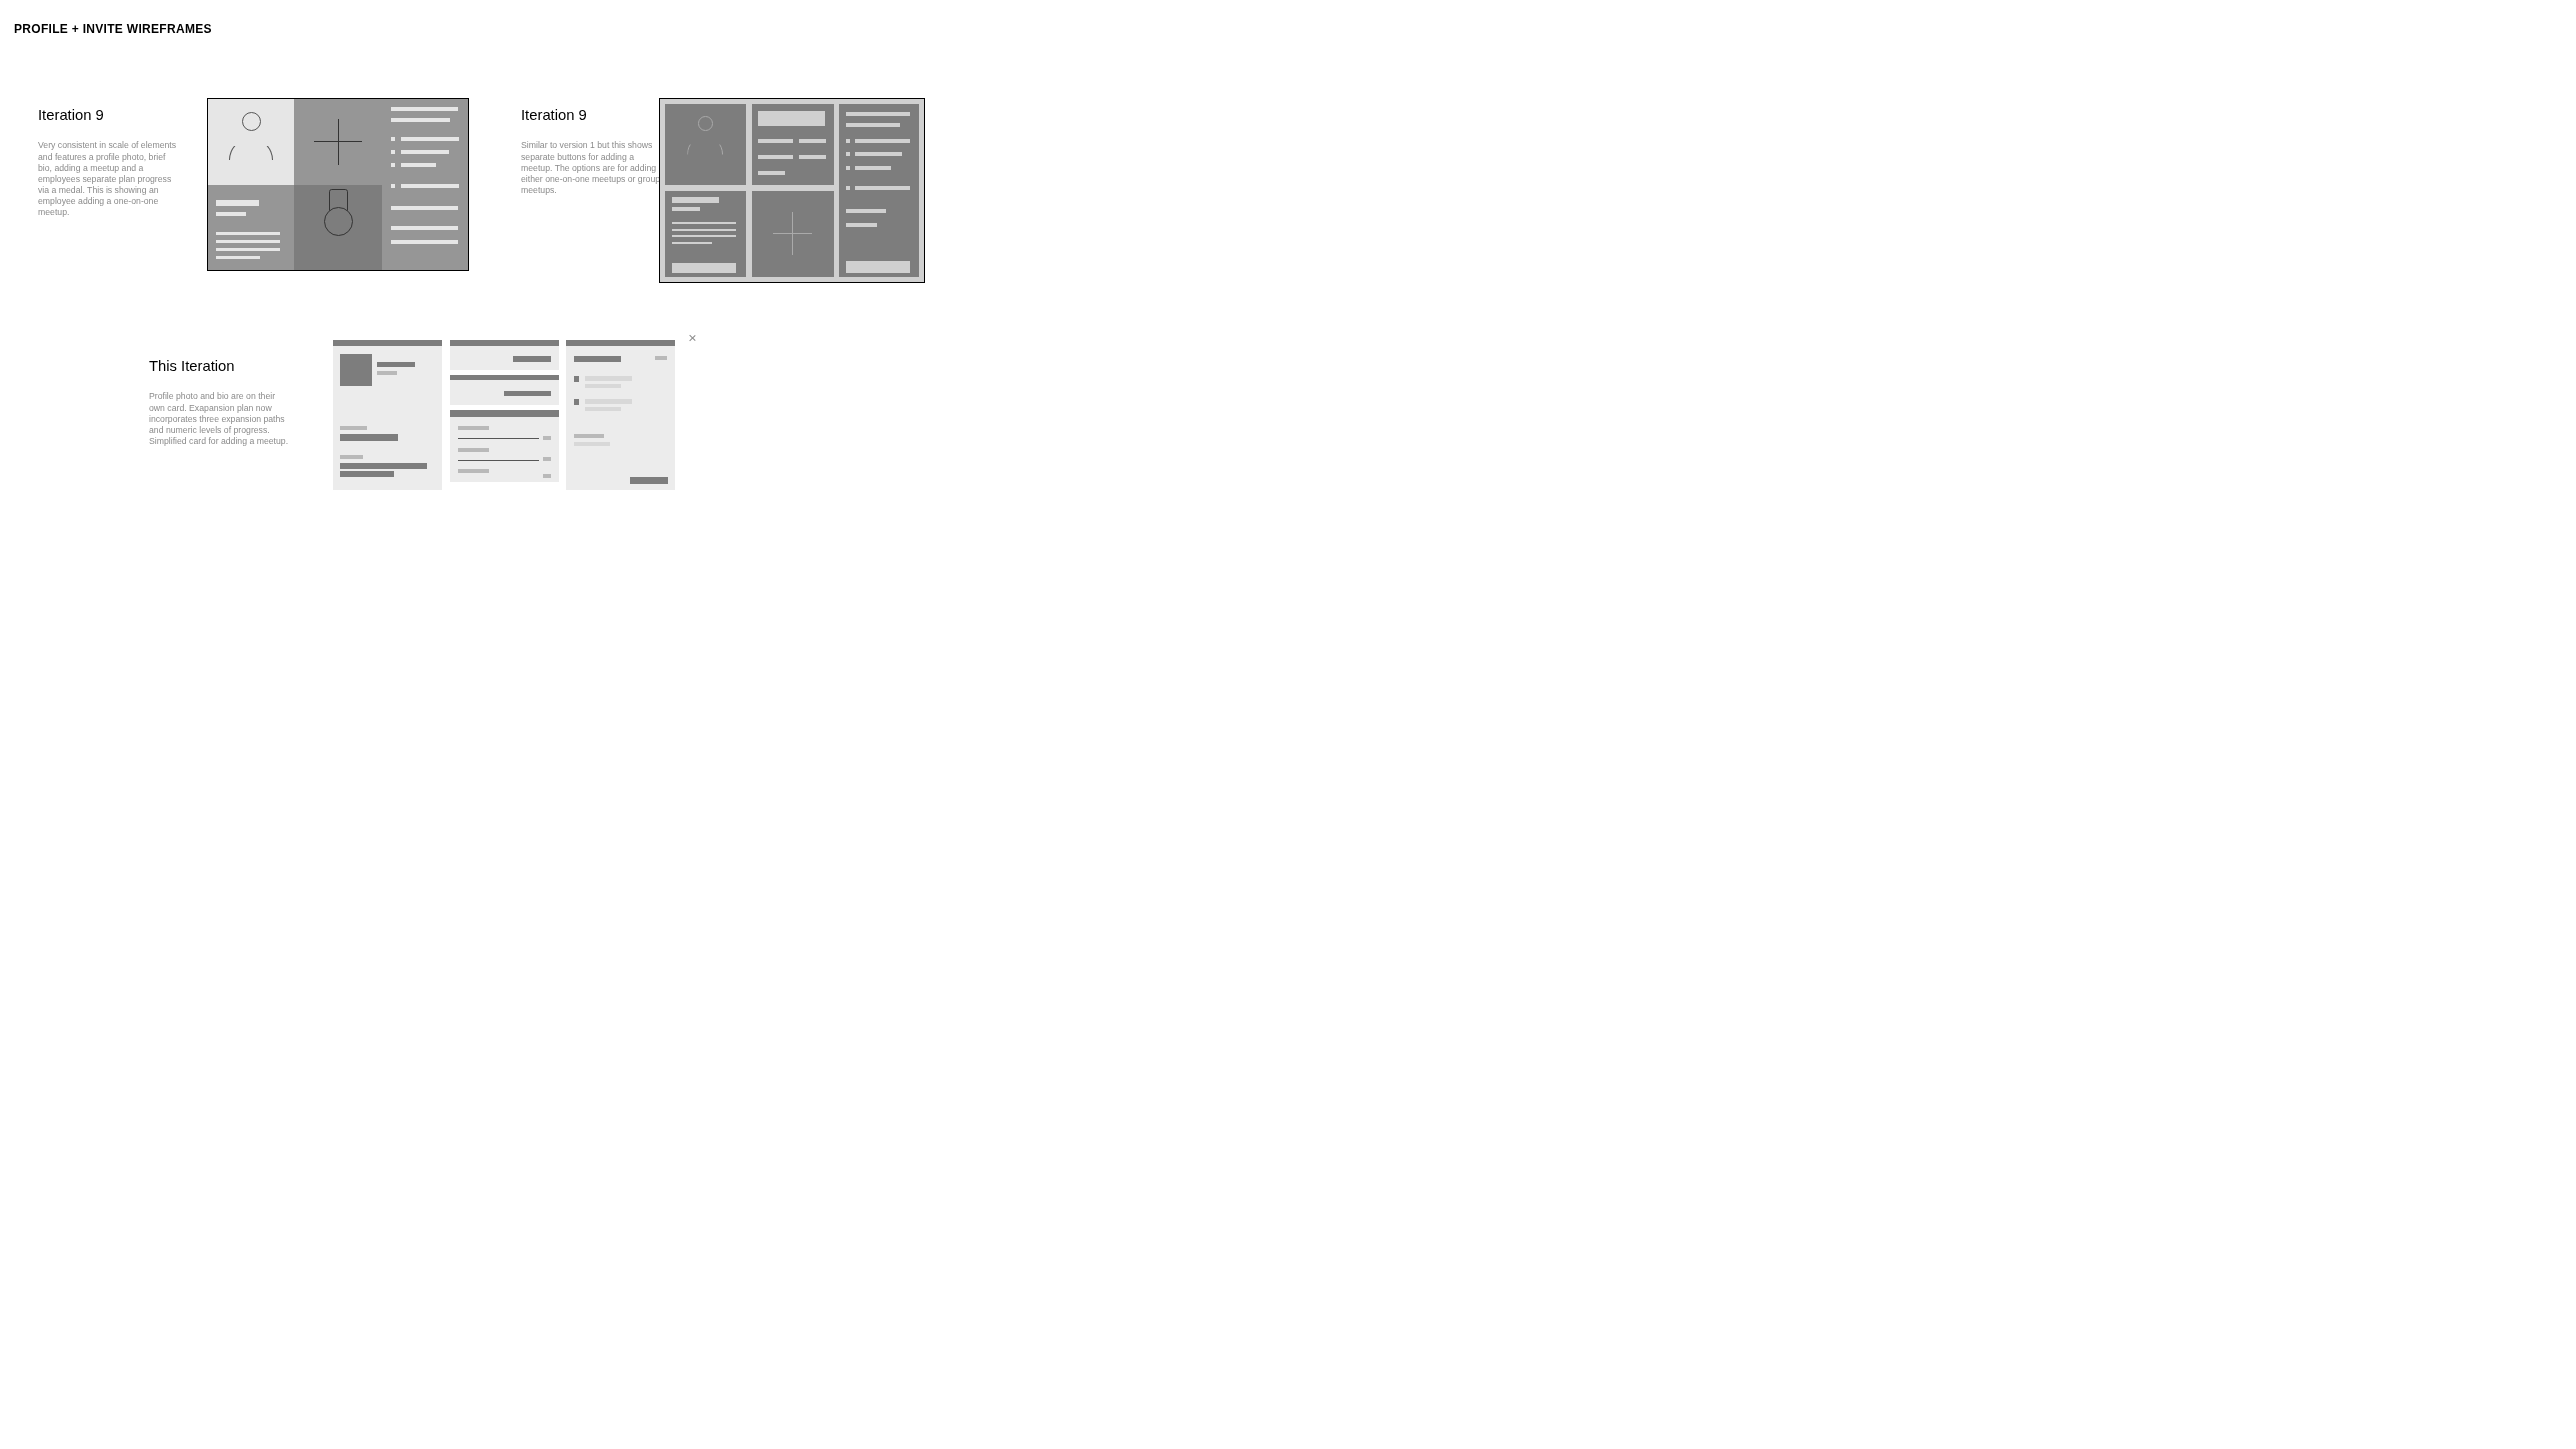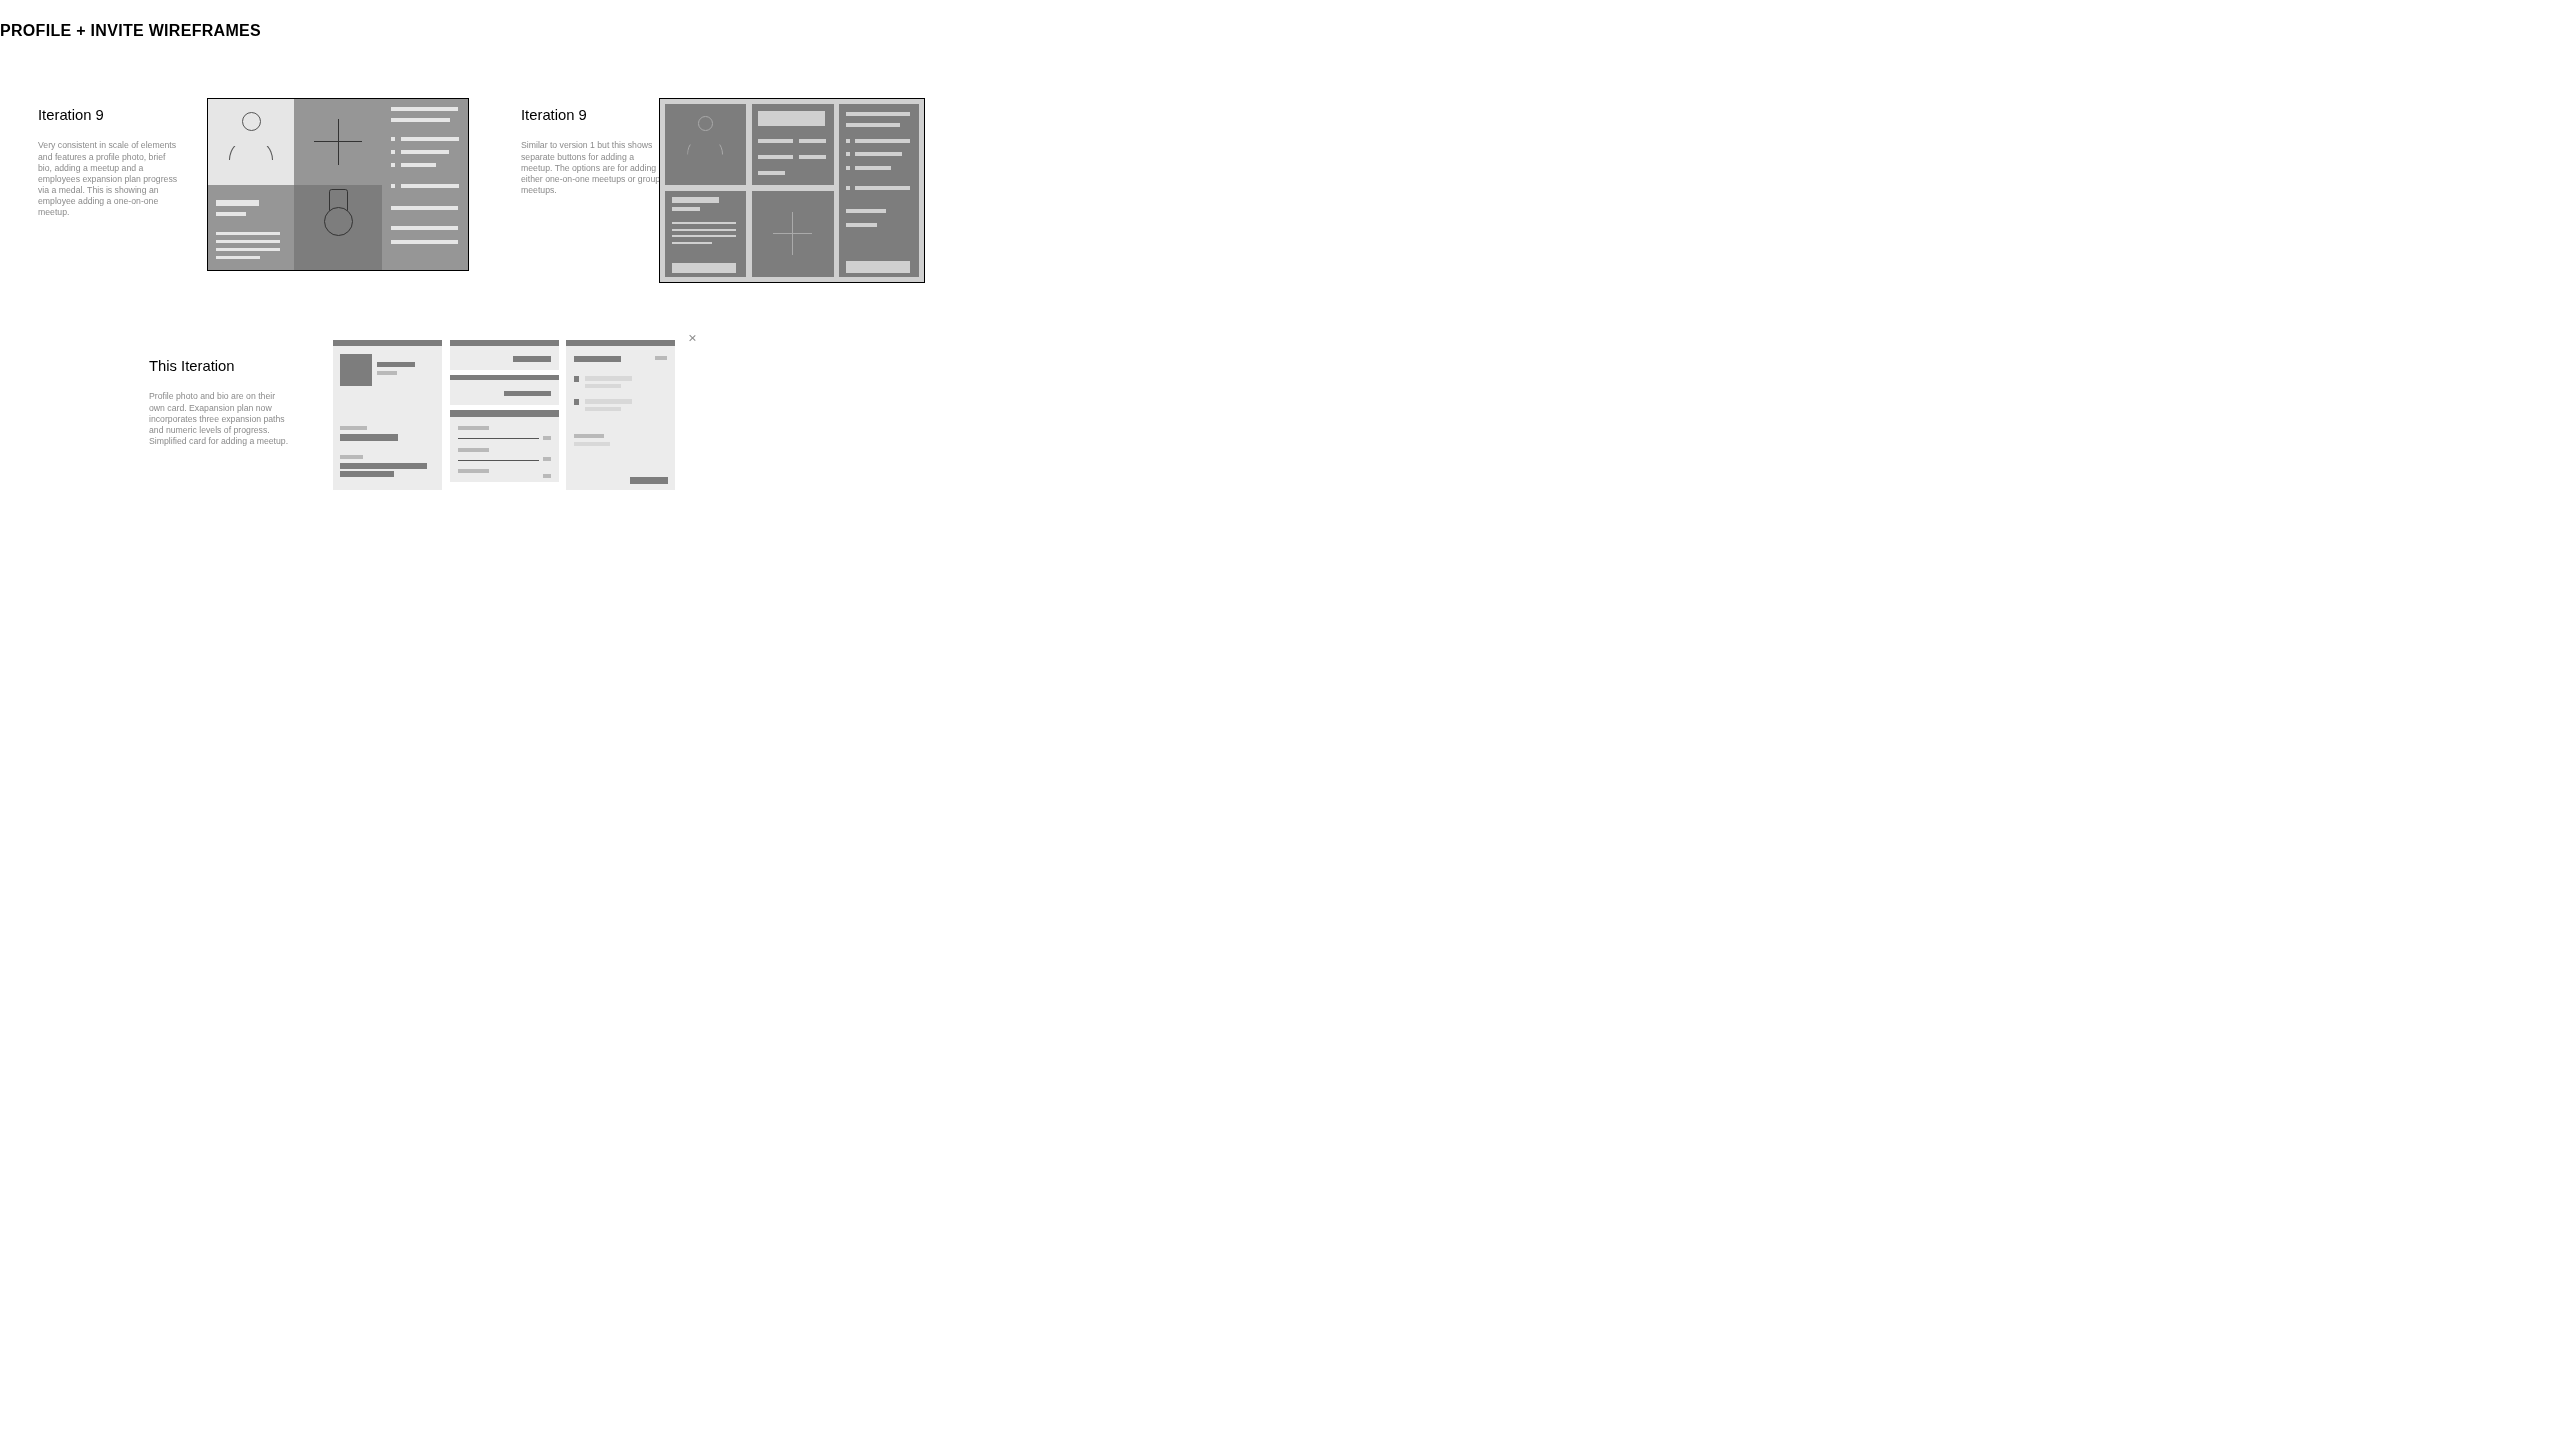--- a/index.html
+++ b/index.html
@@ -10,23 +10,23 @@
     color: #000;
   }
   .page {
     width: 977px;
     height: 549px;
     position: relative;
     background: #fff;
   }
   .title {
     position: absolute;
-    left: 0;
+    left: 14px;
     top: 21.5px;
-    font-size: 16px;
+    font-size: 12px;
     font-weight: 700;
     letter-spacing: 0.3px;
   }
   .block {
     position: absolute;
     width: 141px;
   }
   .block h2 {
     font-size: 14.8px;
     font-weight: 400;
@@ -141,21 +141,21 @@
 </style>
 </head>
 <body>
 
 <div class="page">
 
   <div class="title">PROFILE + INVITE WIREFRAMES</div>
 
   <div class="block" id="b1">
     <h2>Iteration 9</h2>
-    <p>Very consistent in scale of elements and features a profile photo, brief bio, adding a meetup and a employees expansion plan progress via a medal. This is showing an employee adding a one-on-one meetup.</p>
+    <p>Very consistent in scale of elements and features a profile photo, brief bio, adding a meetup and a employees separate plan progress via a medal. This is showing an employee adding a one-on-one meetup.</p>
   </div>
   <div class="block" id="b2">
     <h2>Iteration 9</h2>
     <p>Similar to version 1 but this shows separate buttons for adding a meetup. The options are for adding either one-on-one meetups or group meetups.</p>
   </div>
   <div class="block" id="b3">
     <h2>This Iteration</h2>
     <p>Profile photo and bio are on their own card. Exapansion plan now incorporates three expan­sion paths and numeric levels of progress. Simplified card for adding a meetup.</p>
   </div>
 

